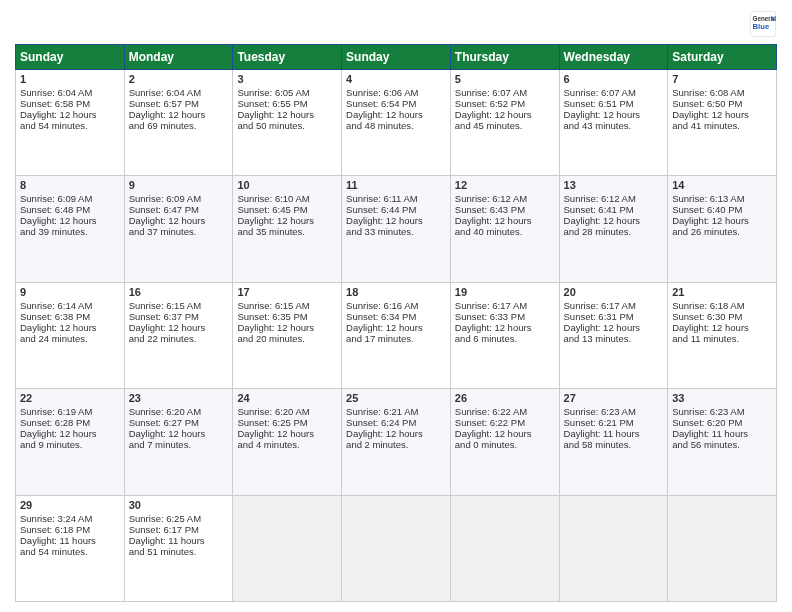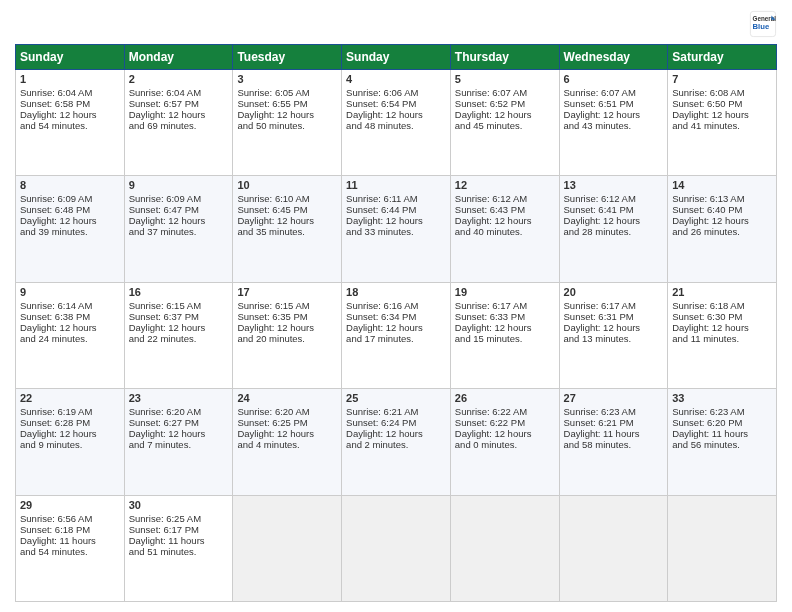--- a/index.html
+++ b/index.html
@@ -242,21 +242,21 @@
             <div>Sunrise: 6:16 AM</div>
             <div>Sunset: 6:34 PM</div>
             <div>Daylight: 12 hours</div>
             <div>and 17 minutes.</div>
           </td>
           <td>
             <span class="day-num">19</span>
             <div>Sunrise: 6:17 AM</div>
             <div>Sunset: 6:33 PM</div>
             <div>Daylight: 12 hours</div>
-            <div>and 15 minutes.</div>
+            <div>and 6 minutes.</div>
           </td>
           <td>
             <span class="day-num">20</span>
             <div>Sunrise: 6:17 AM</div>
             <div>Sunset: 6:31 PM</div>
             <div>Daylight: 12 hours</div>
             <div>and 13 minutes.</div>
           </td>
           <td>
             <span class="day-num">21</span>
@@ -313,21 +313,21 @@
             <span class="day-num">33</span>
             <div>Sunrise: 6:23 AM</div>
             <div>Sunset: 6:20 PM</div>
             <div>Daylight: 11 hours</div>
             <div>and 56 minutes.</div>
           </td>
         </tr>
         <tr>
           <td>
             <span class="day-num">29</span>
-            <div>Sunrise: 6:56 AM</div>
+            <div>Sunrise: 3:24 AM</div>
             <div>Sunset: 6:18 PM</div>
             <div>Daylight: 11 hours</div>
             <div>and 54 minutes.</div>
           </td>
           <td>
             <span class="day-num">30</span>
             <div>Sunrise: 6:25 AM</div>
             <div>Sunset: 6:17 PM</div>
             <div>Daylight: 11 hours</div>
             <div>and 51 minutes.</div>

